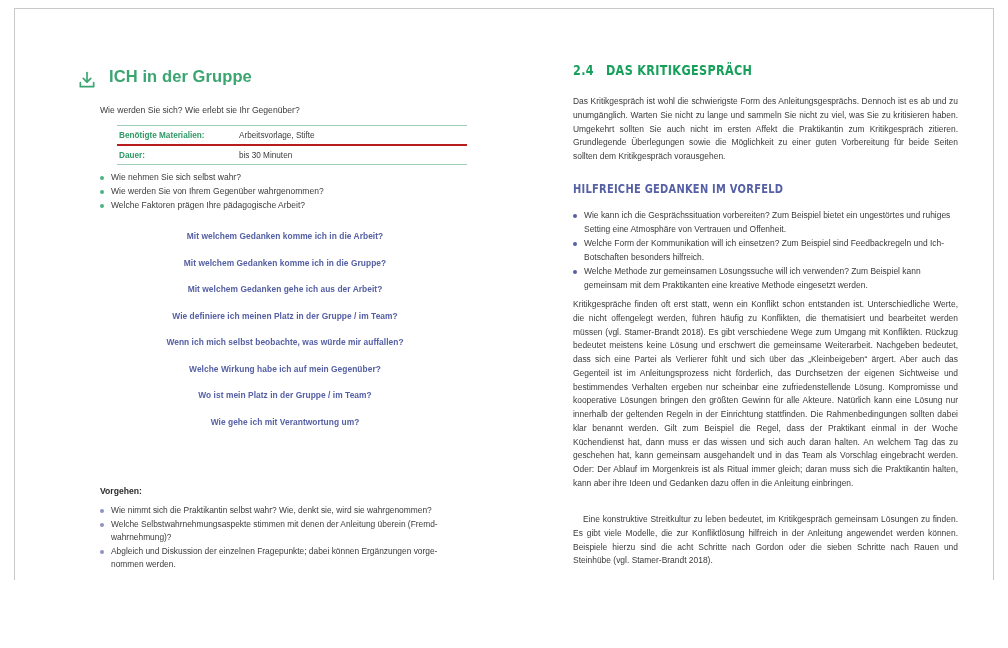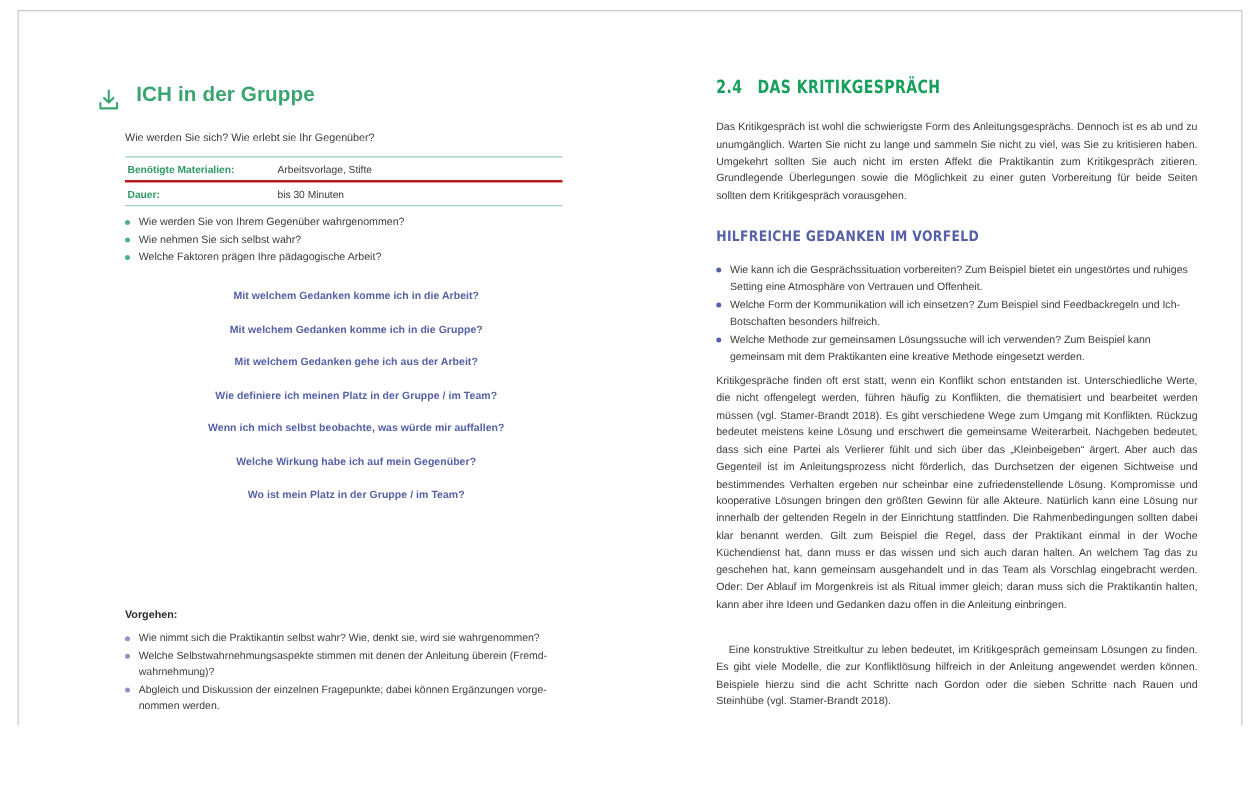--- a/index.html
+++ b/index.html
@@ -54,21 +54,21 @@
     left: 85px; top: 96px;
     width: 380px;
     font-size: 8.6px;
     color: #3b3b3b;
     line-height: 1.35;
   }
 
   
   .info-table {
     position: absolute;
-    left: 85px; top: 116px;
+    left: 102px; top: 116px;
     width: 350px;
     border-collapse: collapse;
   }
   .info-table tr { }
   .info-table td {
     font-size: 8.2px;
     padding: 4.5px 0 4.5px 2px;
     border-top: 1px solid #9ecfb6;
     border-bottom: 1px solid #9ecfb6;
     vertical-align: middle;
@@ -281,33 +281,34 @@
           <td class="v">Arbeitsvorlage, Stifte</td>
         </tr>
         <tr>
           <td class="k">Dauer:</td>
           <td class="v">bis 30 Minuten</td>
         </tr>
       </tbody>
     </table>
 
     <ul class="greenlist">
+      <li>Wie nehmen Sie sich selbst wahr?</li>
       <li>Wie werden Sie von Ihrem Gegenüber wahrgenommen?</li>
-      <li>Wie nehmen Sie sich selbst wahr?</li>
       <li>Welche Faktoren prägen Ihre pädagogische Arbeit?</li>
     </ul>
 
     <div class="questions">
       <div class="q">Mit welchem Gedanken komme ich in die Arbeit?</div>
       <div class="q">Mit welchem Gedanken komme ich in die Gruppe?</div>
       <div class="q">Mit welchem Gedanken gehe ich aus der Arbeit?</div>
       <div class="q">Wie definiere ich meinen Platz in der Gruppe / im Team?</div>
       <div class="q">Wenn ich mich selbst beobachte, was würde mir auffallen?</div>
       <div class="q">Welche Wirkung habe ich auf mein Gegenüber?</div>
       <div class="q">Wo ist mein Platz in der Gruppe / im Team?</div>
+      <div class="q">Wie gehe ich mit Verantwortung um?</div>
     </div>
 
     <div class="vorgehen-head">Vorgehen:</div>
 
     <ul class="bluelist">
       <li>Wie nimmt sich die Praktikantin selbst wahr? Wie, denkt sie, wird sie wahrgenommen?</li>
       <li>Welche Selbstwahrnehmungsaspekte stimmen mit denen der Anleitung überein (Fremd­wahrnehmung)?</li>
       <li>Abgleich und Diskussion der einzelnen Fragepunkte; dabei können Ergänzungen vorge­nommen werden.</li>
     </ul>
   </div>

